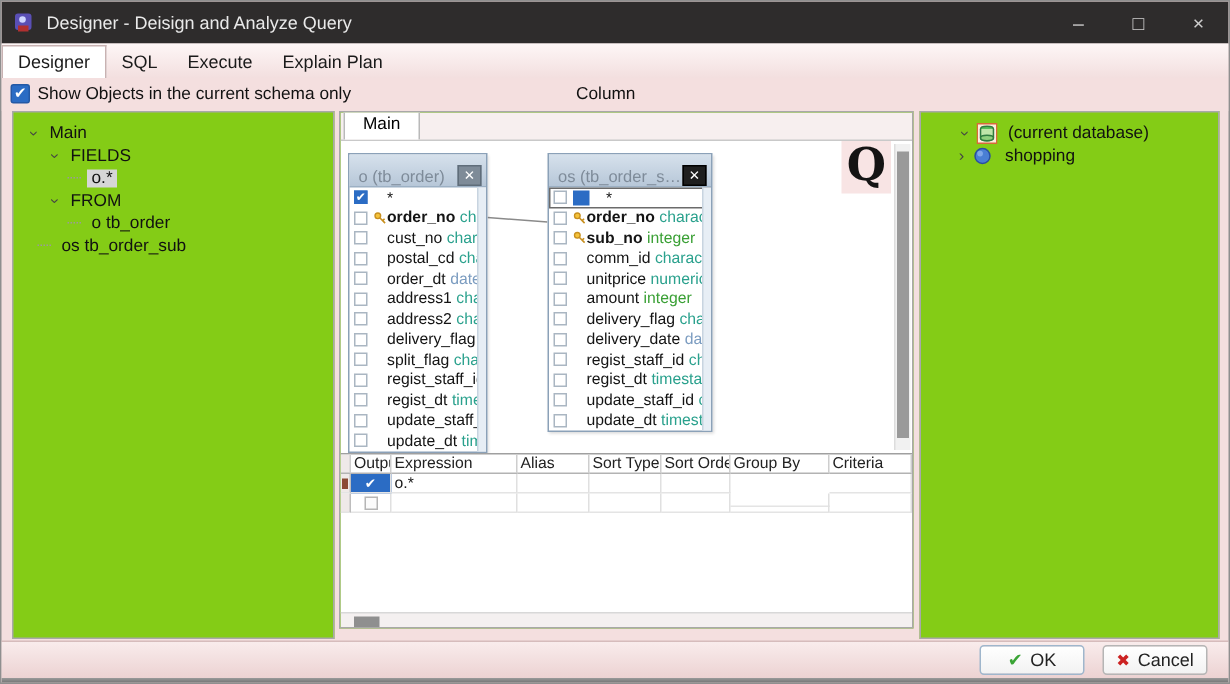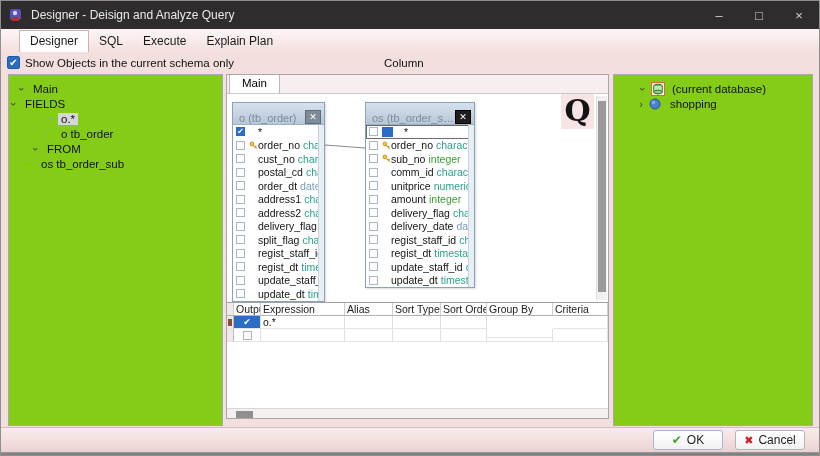--- a/index.html
+++ b/index.html
@@ -10,21 +10,21 @@
   }
   
   .titlebar { position:absolute; left:0; top:0; right:0; height:28px; background:#2e2c2c;
     display:flex; align-items:center; color:#e9e9e9; font-size:12px; }
   .app-icon { margin:0 7px 0 8px; width:15px; height:15px; display:inline-block; }
   .win-controls { margin-left:auto; display:flex; height:100%; }
   .win-btn { width:40px; height:100%; display:flex; align-items:center; justify-content:center;
     color:#cfcfcf; font-size:13px; cursor:default; }
   
   .tabstrip { position:absolute; left:0; top:28px; right:0; height:23px;
-    background:linear-gradient(#fdf6f6,#f3dfdf); display:flex; align-items:flex-end; padding-left:18px; }
+    background:linear-gradient(#fdf6f6,#f3dfdf); display:flex; align-items:flex-end; padding-left:0; }
   .tab { padding:3px 10px 4px; font-size:12px; color:#1a1a1a; }
   .tab.active { background:#fff; border:1px solid #c8b2b2; border-bottom:none; }
   
   .optionsrow { position:absolute; left:0; top:51px; right:0; height:22px; background:#f4dfdf; }
   .chk { position:absolute; left:6px; top:4px; width:13px; height:13px; background:#2b6cc4;
     border:1px solid #2459a5; border-radius:2px; color:#fff; font-size:10px; line-height:12px; text-align:center; }
   .chk-label { position:absolute; left:24px; top:5px; font-size:11.5px; color:#111; }
   .col-label { position:absolute; left:383px; top:5px; font-size:11.5px; color:#111; }
   .col-select { position:absolute; left:433px; top:2px; width:118px; height:19px; background:#fff;
     border:1px solid #9a9a9a; font-size:11.5px; line-height:17px; padding-left:6px; color:#111; }
@@ -68,21 +68,21 @@
     font-size:9px; line-height:12px; text-align:center; flex:none; }
   .tbox-close.dark { background:#1e1e1e; border-color:#000; }
   .trow { display:flex; align-items:center; height:13.5px; font-size:10.5px; overflow:hidden;
     white-space:nowrap; padding-left:3px; }
   .trow.sel { outline:1px solid #6b6b6b; outline-offset:-1px; }
   .cb { width:9px; height:9px; border:1px solid #aab6c2; background:#fff; flex:none; margin-right:4px; }
   .cb.on { background:#2b6cc4; border-color:#2b6cc4; color:#fff; font-size:8px; line-height:8px; text-align:center; }
   .caret-block { width:11px; height:10px; background:#2b6cc4; flex:none; margin-right:2px; }
   .keyspace { width:9px; flex:none; display:inline-flex; }
   .cname { color:#141414; margin-right:3px; }
-  .cname.key { font-weight:normal; }
+  .cname.key { font-weight:bold; }
   .ctype { flex:none; }
   .ty-character,.ty-timestamp,.ty-numeric { color:#2aa18d; }
   .ty-integer { color:#3aa035; }
   .ty-date { color:#7b9cc0; }
   .tbox-scroll { position:absolute; right:0; top:22px; bottom:0; width:6px; background:#e7eef5;
     border-left:1px solid #c8d4e0; }
   
   #grid { position:relative; background:#fff; border-top:1px solid #a0a0a0; height:106px; overflow:hidden; }
   .g-row { display:flex; height:13px; }
   .g-cell { font-size:10.5px; color:#161616; border-right:1px solid #e0e0e0; border-bottom:1px solid #e4e4e4;
@@ -140,35 +140,35 @@
     <span class="chk-label">Show Objects in the current schema only</span>
     <span class="col-label">Column</span>
   </div>
 
   <div class="panel" id="left-panel">
     <div>
         <div class="tree-row" style="padding-left:8px">
           <span class="expander open">›</span>
           <span class="tree-label">Main</span>
         </div>
-        <div class="tree-row" style="">
+        <div class="tree-row" style="padding-left:22px">
           <span class="expander open">›</span>
           <span class="tree-label">FIELDS</span>
         </div>
         <div class="tree-row" style="padding-left:36px">
           <span class="tree-connector"></span>
           <span class="tree-label selected">o.*</span>
         </div>
+        <div class="tree-row" style="padding-left:22px">
+          <span class="expander open">›</span>
+          <span class="tree-label">FROM</span>
+        </div>
         <div class="tree-row" style="padding-left:36px">
           <span class="tree-connector"></span>
           <span class="tree-label">o tb_order</span>
-        </div>
-        <div class="tree-row" style="padding-left:22px">
-          <span class="expander open">›</span>
-          <span class="tree-label">FROM</span>
         </div>
         <div class="tree-row" style="padding-left:16px">
           <span class="tree-connector"></span>
           <span class="tree-label">os tb_order_sub</span>
         </div>
       </div>
   </div>
 
   <div class="panel" id="middle-panel">
     <div class="mid-tabs">

